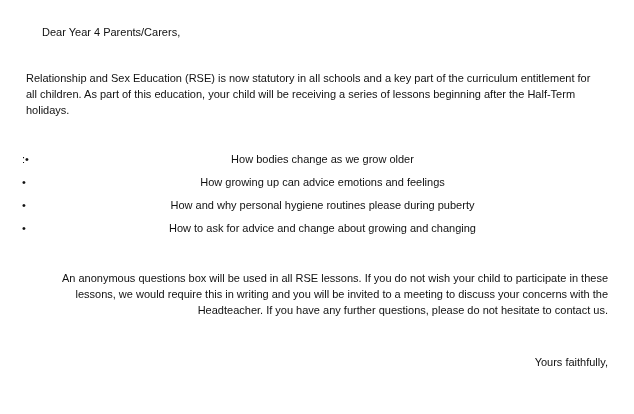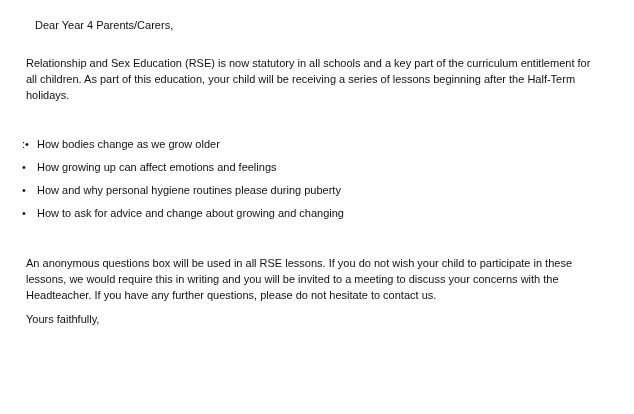--- a/index.html
+++ b/index.html
@@ -17,38 +17,38 @@
     font-size: 11px;
     line-height: 16px;
     color: #111111;
     box-sizing: border-box;
     padding: 8px 26px 0 26px;
   }
   .para {
     margin: 0;
     white-space: pre-line; 
   }
-  .greeting        { margin: 9px; }
-  .intro           { margin-top: 22px; }
+  .greeting        { margin: 16px; }
+  .intro           { margin-top: 30px; }
   .lessons-heading { margin-top: 29px; }
   .bullet-list     { margin-top: 33px; }
   .bullet-row {
     display: flex;
     align-items: flex-start;
     margin-left: -4px;      
     margin-bottom: 7px;     
   }
   .bullet-row:last-child { margin-bottom: 0; }
   .bullet-marker {
     flex: 0 0 15px;
     width: 15px;
   }
-  .bullet-text { flex: 1; }
-  .questions { margin-top: 34px; }
-  .closing   { margin-top: 8px; }
+  .bullet-text { flex: 1; text-align: center; }
+  .questions { margin-top: 34px; text-align: right; }
+  .closing   { margin-top: 36px; text-align: right; }
 </style>
 </head>
 <body>
 
 <div class="page">
 
   <p class="para greeting">Dear Year 4 Parents/Carers,</p>
 
   <p class="para intro">Relationship and Sex Education (RSE) is now statutory in all schools and a key part of the curriculum entitlement for
 all children. As part of this education, your child will be receiving a series of lessons beginning after the Half-Term
@@ -57,21 +57,21 @@
 
   <div class="bullet-list">
 
     <div class="bullet-row">
       <span class="bullet-marker">:•</span>
       <span class="bullet-text">How bodies change as we grow older</span>
     </div>
 
     <div class="bullet-row">
       <span class="bullet-marker">•</span>
-      <span class="bullet-text">How growing up can affect emotions and feelings</span>
+      <span class="bullet-text">How growing up can advice emotions and feelings</span>
     </div>
 
     <div class="bullet-row">
       <span class="bullet-marker">•</span>
       <span class="bullet-text">How and why personal hygiene routines please during puberty</span>
     </div>
 
     <div class="bullet-row">
       <span class="bullet-marker">•</span>
       <span class="bullet-text">How to ask for advice and change about growing and changing</span>

